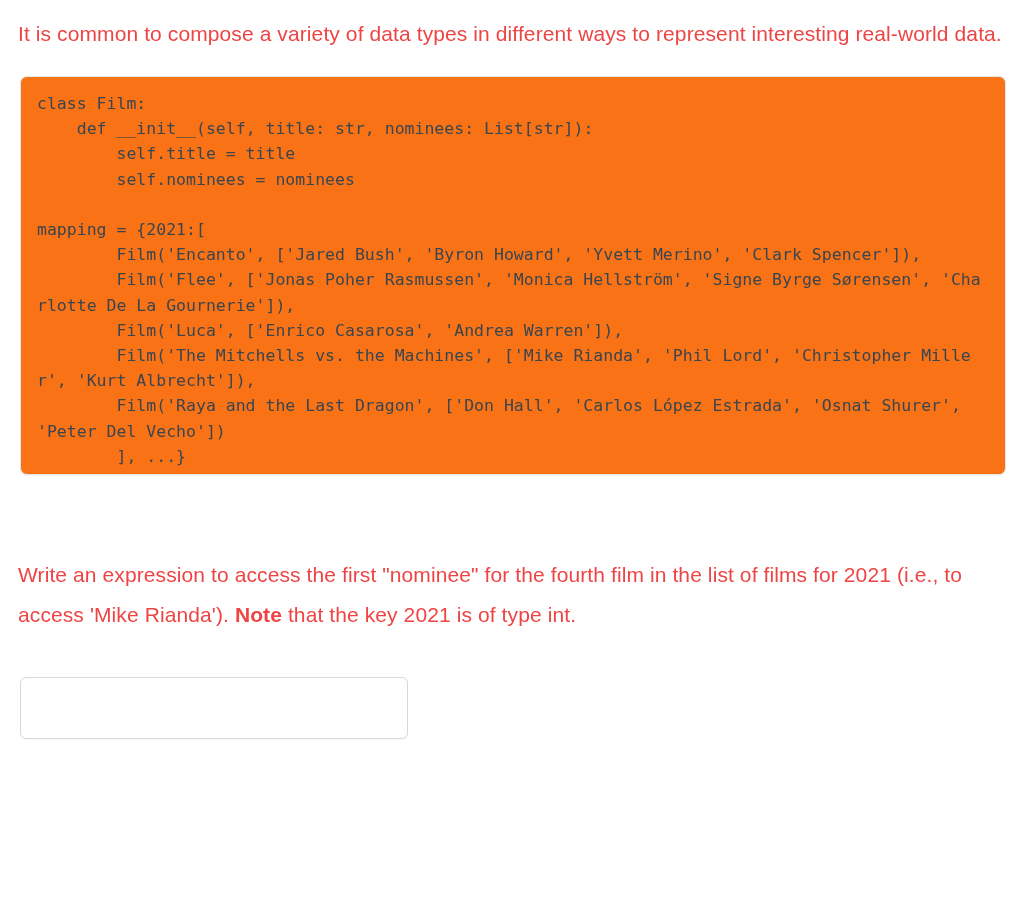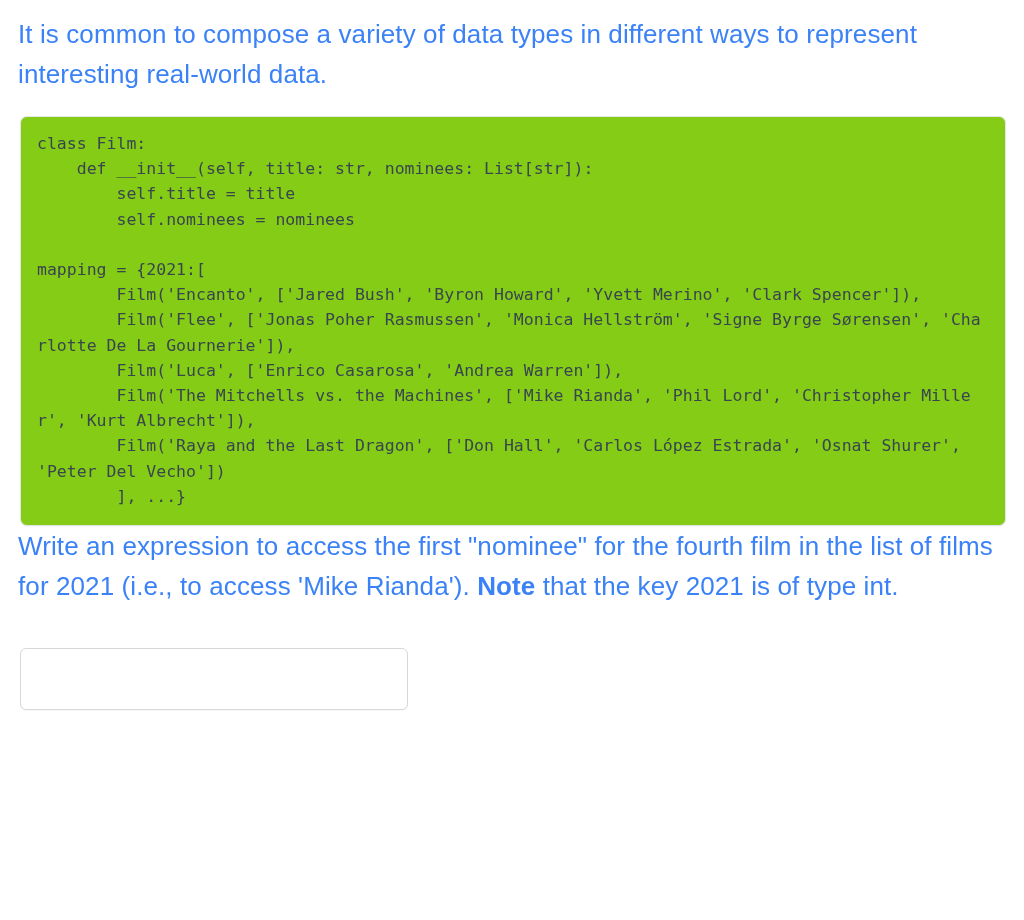--- a/index.html
+++ b/index.html
@@ -15,60 +15,61 @@
     color: #2d3b45;
     -webkit-font-smoothing: antialiased;
     overflow: hidden;
   }
   .page {
     box-sizing: border-box;
     width: 1024px;
     padding: 14px 18px 0 18px;
   }
   .para {
-    font-size: 26px;
+    font-size: 21px;
     line-height: 40px;
-    color: #3b82f6;
+    color: #ef4444;
     margin: 0 0 0 0;
     max-width: 990px;
     font-weight: 400;
     letter-spacing: 0.1px;
   }
   .para + .para {
     margin-top: 26px;
   }
   .para b,
   .para strong {
     font-weight: 700;
   }
 
   .code-card {
     box-sizing: border-box;
     margin-top: 22px;
     margin-left: 2px;
     width: 986px;
-    background: #84cc16;
+    background: #f97316;
     border: 1px solid #e3e5e7;
     border-radius: 7px;
-    padding: 14px 16px 16px 16px;
+    padding: 14px 16px 5px 16px;
     box-shadow: 0 1px 1px rgba(0,0,0,0.04);
   }
   .code-block {
     margin: 0;
     font-family: "DejaVu Sans Mono", "Liberation Mono", monospace;
     font-size: 16.5px;
     line-height: 25.2px;
     color: #39454f;
     white-space: pre-wrap;
     word-break: break-all;
     overflow-wrap: anywhere;
     tab-size: 4;
   }
 
   .question-block {
+    margin-top: 80px;
   }
 
   .answer-wrap {
     margin-top: 42px;
     padding-left: 2px;
   }
   .answer-input {
     box-sizing: border-box;
     display: block;
     width: 388px;

